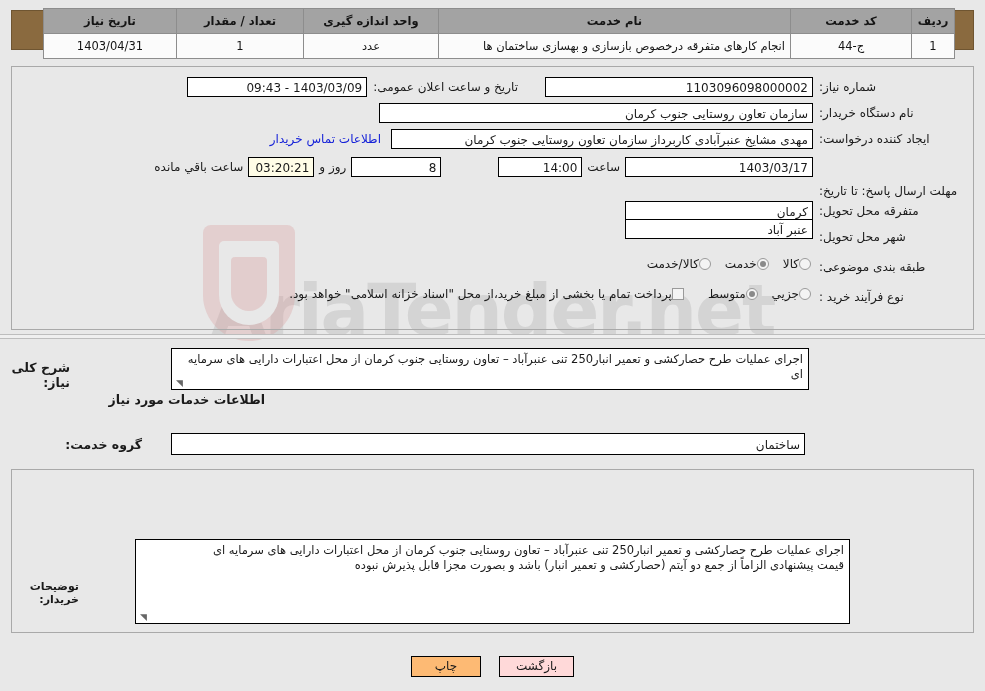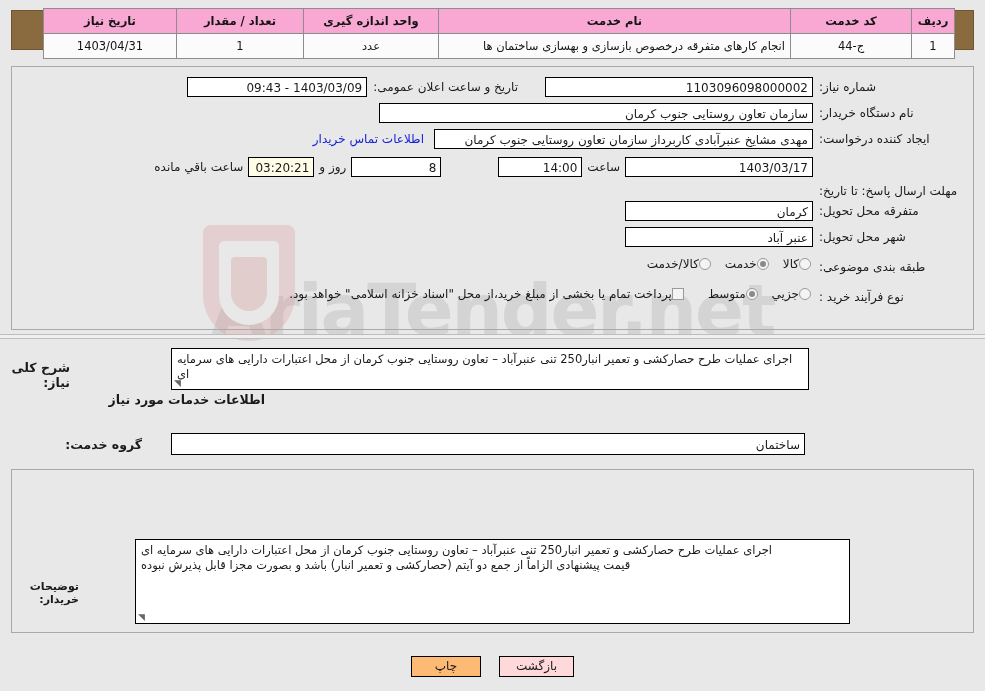--- a/index.html
+++ b/index.html
@@ -202,21 +202,21 @@
     font-size: 12.5px;
   }
   .textarea {
     position: absolute;
     border: 1px solid #000;
     background: #ffffff;
     box-sizing: border-box;
     padding: 3px 5px;
     font-size: 11.5px;
     line-height: 15px;
-    text-align: left;
+    text-align: right;
     overflow: hidden;
   }
   .resize-grip {
     position: absolute;
     left: 2px;
     bottom: 1px;
     width: 9px;
     height: 9px;
     color: #666;
     font-size: 9px;
@@ -255,21 +255,21 @@
   table.items {
     position: absolute;
     top: 8px;
     right: 30px;
     width: 912px;
     border-collapse: collapse;
     font-size: 11.5px;
     z-index: 2;
   }
   table.items th {
-    background: #f9a8d4;
+    background: #a3a3a3;
     border: 1px solid #8d8d8d;
     font-weight: bold;
     height: 24px;
     padding: 0 4px;
     color: #141414;
   }
   table.items td {
     background: #fbfbfb;
     border: 1px solid #8d8d8d;
     height: 24px;
@@ -327,42 +327,42 @@
     <div class="fld" style="width:180px; margin-right:6px;">1403/03/09 - 09:43</div>
   </div>
 
   <div class="rlabel" style="top:38px;">نام دستگاه خریدار:</div>
   <div class="form-row" style="top:36px; right:160px;">
     <div class="fld right" style="width:434px;">سازمان تعاون روستایی جنوب کرمان</div>
   </div>
 
   <div class="rlabel" style="top:64px;">ایجاد کننده درخواست:</div>
   <div class="form-row" style="top:62px; right:160px;">
-    <div class="fld right" style="width:379px;">مهدی مشایخ عنبرآبادی کاربرداز سازمان تعاون روستایی جنوب کرمان</div>
+    <div class="fld right" style="width:422px;">مهدی مشایخ عنبرآبادی کاربرداز سازمان تعاون روستایی جنوب کرمان</div>
     <a class="link" style="margin-right:10px;" href="#">اطلاعات تماس خریدار</a>
   </div>
 
   <div class="rlabel" style="top:88px;margin-top:28px;">مهلت ارسال پاسخ: تا تاریخ:</div>
   <div class="form-row" style="top:90px; right:160px;">
     <div class="fld" style="width:188px;">1403/03/17</div>
     <span class="inline-lbl">ساعت</span>
     <div class="fld" style="width:84px;">14:00</div>
     <div class="fld" style="width:90px; margin-right:57px;">8</div>
     <span class="inline-lbl">روز و</span>
     <div class="fld cream" style="width:66px;">03:20:21</div>
     <span class="inline-lbl">ساعت باقي مانده</span>
   </div>
 
   <div class="rlabel" style="top:136px;">متفرقه محل تحویل:</div>
   <div class="form-row" style="top:134px; right:160px;">
     <div class="fld right" style="width:188px;">کرمان</div>
   </div>
 
   <div class="rlabel" style="top:162px;">شهر محل تحویل:</div>
-  <div class="form-row" style="top:160px; right:160px;margin-left:47px;">
+  <div class="form-row" style="top:152px; right:160px;margin-left:47px;">
     <div class="fld right" style="width:188px;">عنبر آباد</div>
   </div>
 
   <div class="rlabel" style="top:192px;">طبقه بندی موضوعی:</div>
   <div class="form-row" style="top:190px; right:162px;">
     <span class="radio"></span>
     <span class="radio-label">کالا</span>
     <span class="radio checked"></span>
     <span class="radio-label">خدمت</span>
     <span class="radio"></span>

